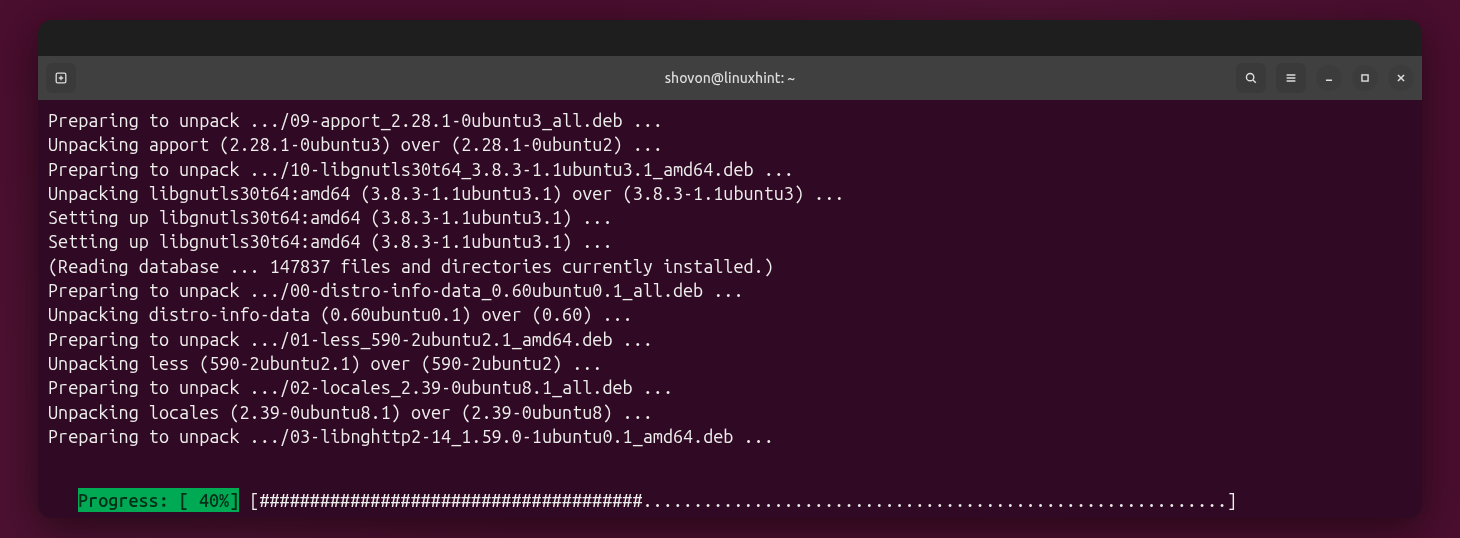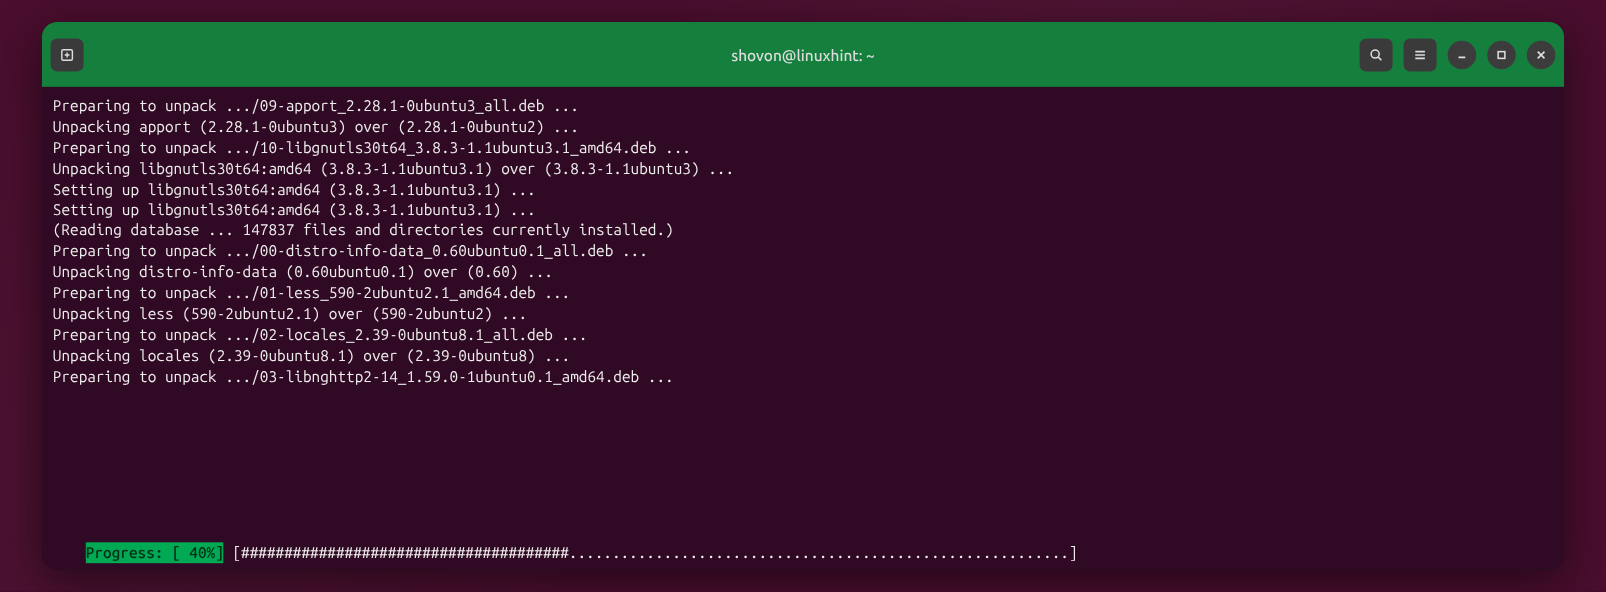--- a/index.html
+++ b/index.html
@@ -20,26 +20,27 @@
     width: 1384px;
     height: 498px;
     background: #1e1e1e;
     border-radius: 14px;
     box-shadow: 0 10px 40px rgba(0,0,0,0.5);
     overflow: hidden;
     display: flex;
     flex-direction: column;
   }
   .titlebar {
-    height: 59px;
-    background: #15803d;
+    height: 44px;
+    background: #404040;
     display: flex;
     align-items: center;
     padding: 0 8px;
     flex-shrink: 0;
+    margin-top: 36px;
   }
   .titlebar-left {
     display: flex;
     align-items: center;
     gap: 6px;
     width: 200px;
   }
   .titlebar-center {
     flex: 1;
     text-align: center;
@@ -71,21 +72,21 @@
     width: 26px;
     height: 26px;
     background: #3c3c3c;
   }
   .tb-btn svg { width: 14px; height: 14px; }
   .terminal-body {
     flex: 1;
     background: #300a24;
     padding: 8px 10px 6px 10px;
     color: #eeeeec;
-    font-size: 14px;
+    font-size: 18px;
     line-height: 1.35;
     white-space: pre;
     overflow: hidden;
     display: flex;
     flex-direction: column;
   }
   .terminal-output {
     flex: 1;
   }
   .terminal-line { white-space: pre; }

